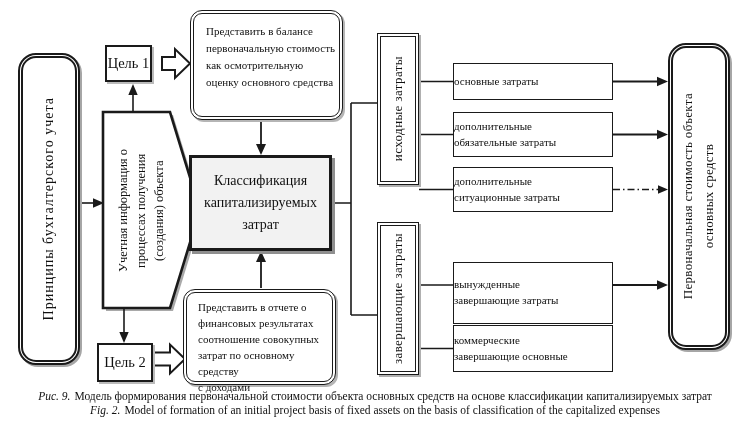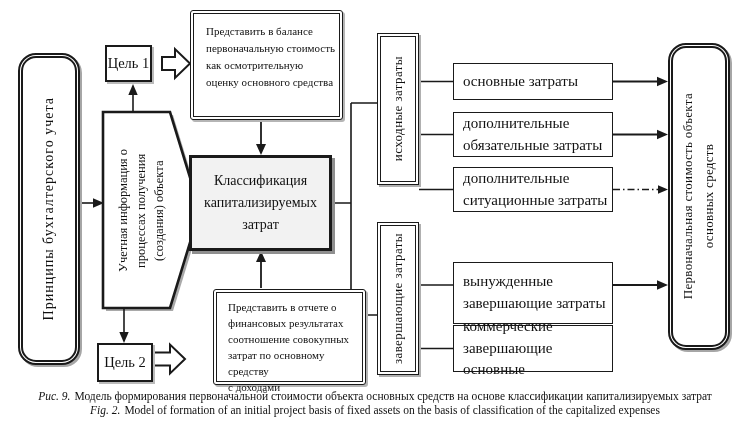--- a/index.html
+++ b/index.html
@@ -24,21 +24,21 @@
   }
 
   .rounded-double {
     border: 5px double #1a1a1a;
     border-radius: 18px;
     background: #fff;
     box-shadow: 2px 2px 0 #a6a6a6;
   }
   .note-box {
     border: 4px double #1a1a1a;
-    border-radius: 3px;
+    border-radius: 12px;
     background: #fff;
     box-shadow: 2px 2px 0 #b5b5b5;
     font-size: 11px;
     line-height: 1.55;
   }
   .bar-double {
     border: 4px double #1a1a1a;
     background: #fff;
     box-shadow: 2px 2px 0 #b0b0b0;
     font-size: 13px;
@@ -48,22 +48,21 @@
     border: 2px solid #1a1a1a;
     background: #fff;
     box-shadow: 2px 2px 0 #bbb;
     font-size: 14.5px;
   }
   .cost-box {
     border: 1.5px solid #1a1a1a;
     background: #fff;
     display: flex;
     align-items: center;
-    padding-left: 9px;
-    font-size: 15px;
+    font-size: 11px;
     line-height: 1.45;
   }
   #classification-box {
     border: 3px solid #1a1a1a;
     background: #f2f2f2;
     box-shadow: 3px 3px 0 #8f8f8f;
     font-size: 14px;
     line-height: 1.55;
     text-align: center;
   }
@@ -162,21 +161,21 @@
     <span>Цель 1</span>
   </div>
   <div class="abs goal-box flexc" style="left:97px; top:343px; width:56px; height:39px;">
     <span>Цель 2</span>
   </div>
 
   <div class="abs note-box pre" style="left:190px; top:10px; width:153px; height:110px; padding:9px 2px 0 12px;">Представить в балансе
 первоначальную стоимость
 как осмотрительную
 оценку основного средства</div>
-  <div class="abs note-box pre" style="left:183px; top:289px; width:153px; height:96px; padding:7px 0 0 11px; line-height:1.45;margin-left:30px;">Представить в отчете о
+  <div class="abs note-box pre" style="left:183px; top:289px; width:153px; height:96px; padding:7px 0 0 11px; line-height:1.45;">Представить в отчете о
 финансовых результатах
 соотношение совокупных
 затрат по основному средству
 с доходами</div>
 
   <div id="classification-box" class="abs flexc pre" style="left:189px; top:155px; width:143px; height:96px;">Классификация
 капитализируемых
 затрат</div>
 
   <div class="abs bar-double flexc" style="left:377px; top:33px; width:42px; height:152px;">

